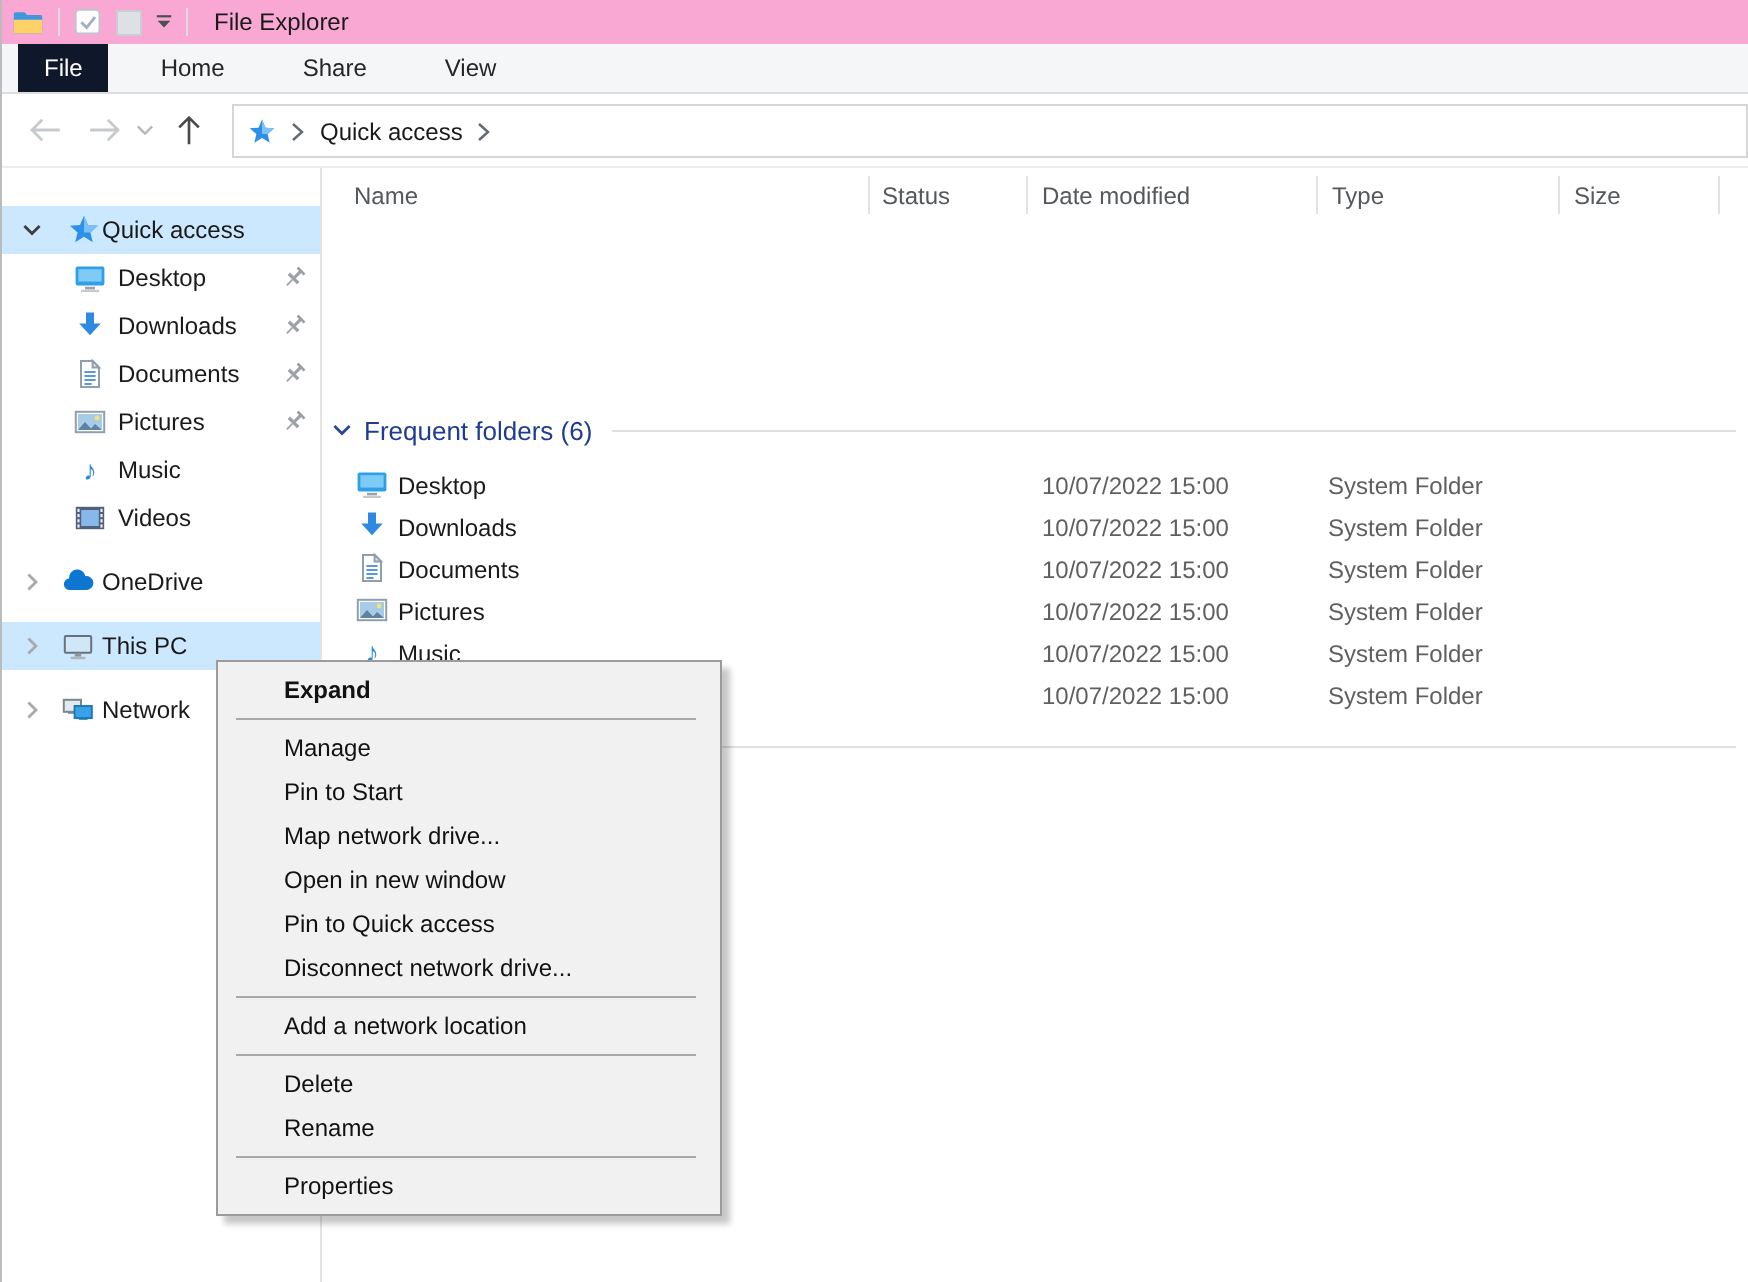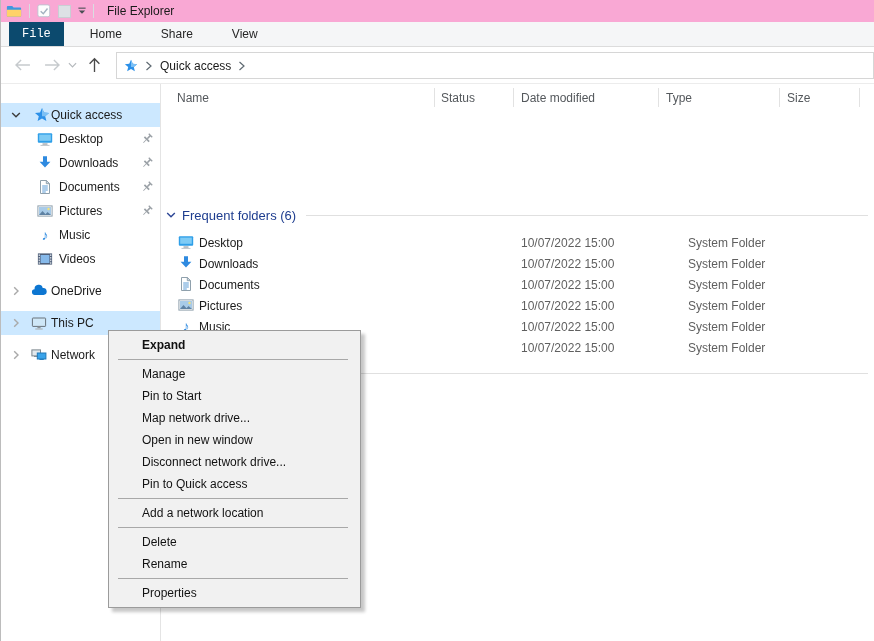--- a/index.html
+++ b/index.html
@@ -16,21 +16,21 @@
   .qat-blank{ width:13px; height:13px; background:#dde1e5; border:1px solid #c9ced3; }
   .title-text{ margin-left:6px; color:#1a1a1a; }
   .ic16{ width:16px; height:16px; display:block; }
   .ic14{ width:14px; height:14px; display:block; }
   .qcaret{ width:8px; height:8px; color:#4a4f54; display:block; }
   
   .tabs{ position:absolute; top:22px; left:0; right:0; height:25px;
     background:#f5f6f7; border-bottom:1px solid #dcdcdc;
     display:flex; align-items:stretch; padding-left:8px; gap:13px; }
   .tab{ display:flex; align-items:center; padding:0 13px; color:#262626; }
-  .tab.active{ background:#0c4a6e; color:#fff;font-family:Liberation Mono, monospace; }
+  .tab.active{ background:#0f172a; color:#fff; }
   
   .navbar{ position:absolute; top:47px; left:0; right:0; height:37px; background:#fff;
     border-bottom:1px solid #ececec; }
   .navbtn{ position:absolute; top:50%; transform:translateY(-50%); display:block; }
   .nb-back{ left:13px; width:17px; height:13px; color:#c6cacd; }
   .nb-fwd{ left:43px; width:17px; height:13px; color:#c6cacd; }
   .nb-dd{ left:67px; width:9px; height:6px; color:#b4b8bc; }
   .nb-up{ left:87px; width:13px; height:16px; color:#4a4a4a; }
   .addrbar{ position:absolute; left:115px; right:0; top:5px; height:27px;
     background:#fff; border:1px solid #d6d6d6; display:flex; align-items:center;
@@ -62,21 +62,21 @@
     color:#1e3d8f; font-size:13px; }
   .grp .gchev{ width:10px; height:10px; margin-right:6px; color:#2c4696; display:block; }
   .grp .gline{ flex:1; height:1px; background:#e0e0e0; margin-left:10px; }
   .grp.frequent{ top:123px; }
   .grp.recent{ top:281px; }
   .rows{ position:absolute; top:148px; left:0; right:0; }
   .frow{ height:21px; position:relative; }
   .frow .fic{ position:absolute; left:16px; top:2px; }
   .frow .fname{ position:absolute; left:37px; top:4px; white-space:nowrap; }
   .frow .fdate{ position:absolute; left:359px; top:4px; color:#5f5f5f; white-space:nowrap; }
-  .frow .ftype{ position:absolute; left:502px; top:4px; color:#5f5f5f; white-space:nowrap;margin-left:24px; }
+  .frow .ftype{ position:absolute; left:502px; top:4px; color:#5f5f5f; white-space:nowrap; }
   
   .ctx{ position:absolute; left:107px; top:330px; width:253px; z-index:50;
     background:#f1f1f1; border:1px solid #9b9b9b; padding:3px 0;
     box-shadow:4px 4px 3px rgba(0,0,0,0.22); }
   .mi{ height:22px; line-height:22px; padding-left:33px; color:#121212; white-space:nowrap; }
   .mi.default{ font-weight:bold; }
   .msep{ height:1px; background:#a8a8a8; margin:3px 12px 3px 9px; }
 </style>
 </head>
 <body>
@@ -401,22 +401,22 @@
     </div>
   </div>
 
   <div class="ctx">
     <div class="mi default">Expand</div>
     <div class="msep"></div>
     <div class="mi">Manage</div>
     <div class="mi">Pin to Start</div>
     <div class="mi">Map network drive...</div>
     <div class="mi">Open in new window</div>
+    <div class="mi">Pin to Quick access</div>
     <div class="mi">Disconnect network drive...</div>
-    <div class="mi">Pin to Quick access</div>
     <div class="msep"></div>
     <div class="mi">Add a network location</div>
     <div class="msep"></div>
     <div class="mi">Delete</div>
     <div class="mi">Rename</div>
     <div class="msep"></div>
     <div class="mi">Properties</div>
   </div>
 
 </div>

